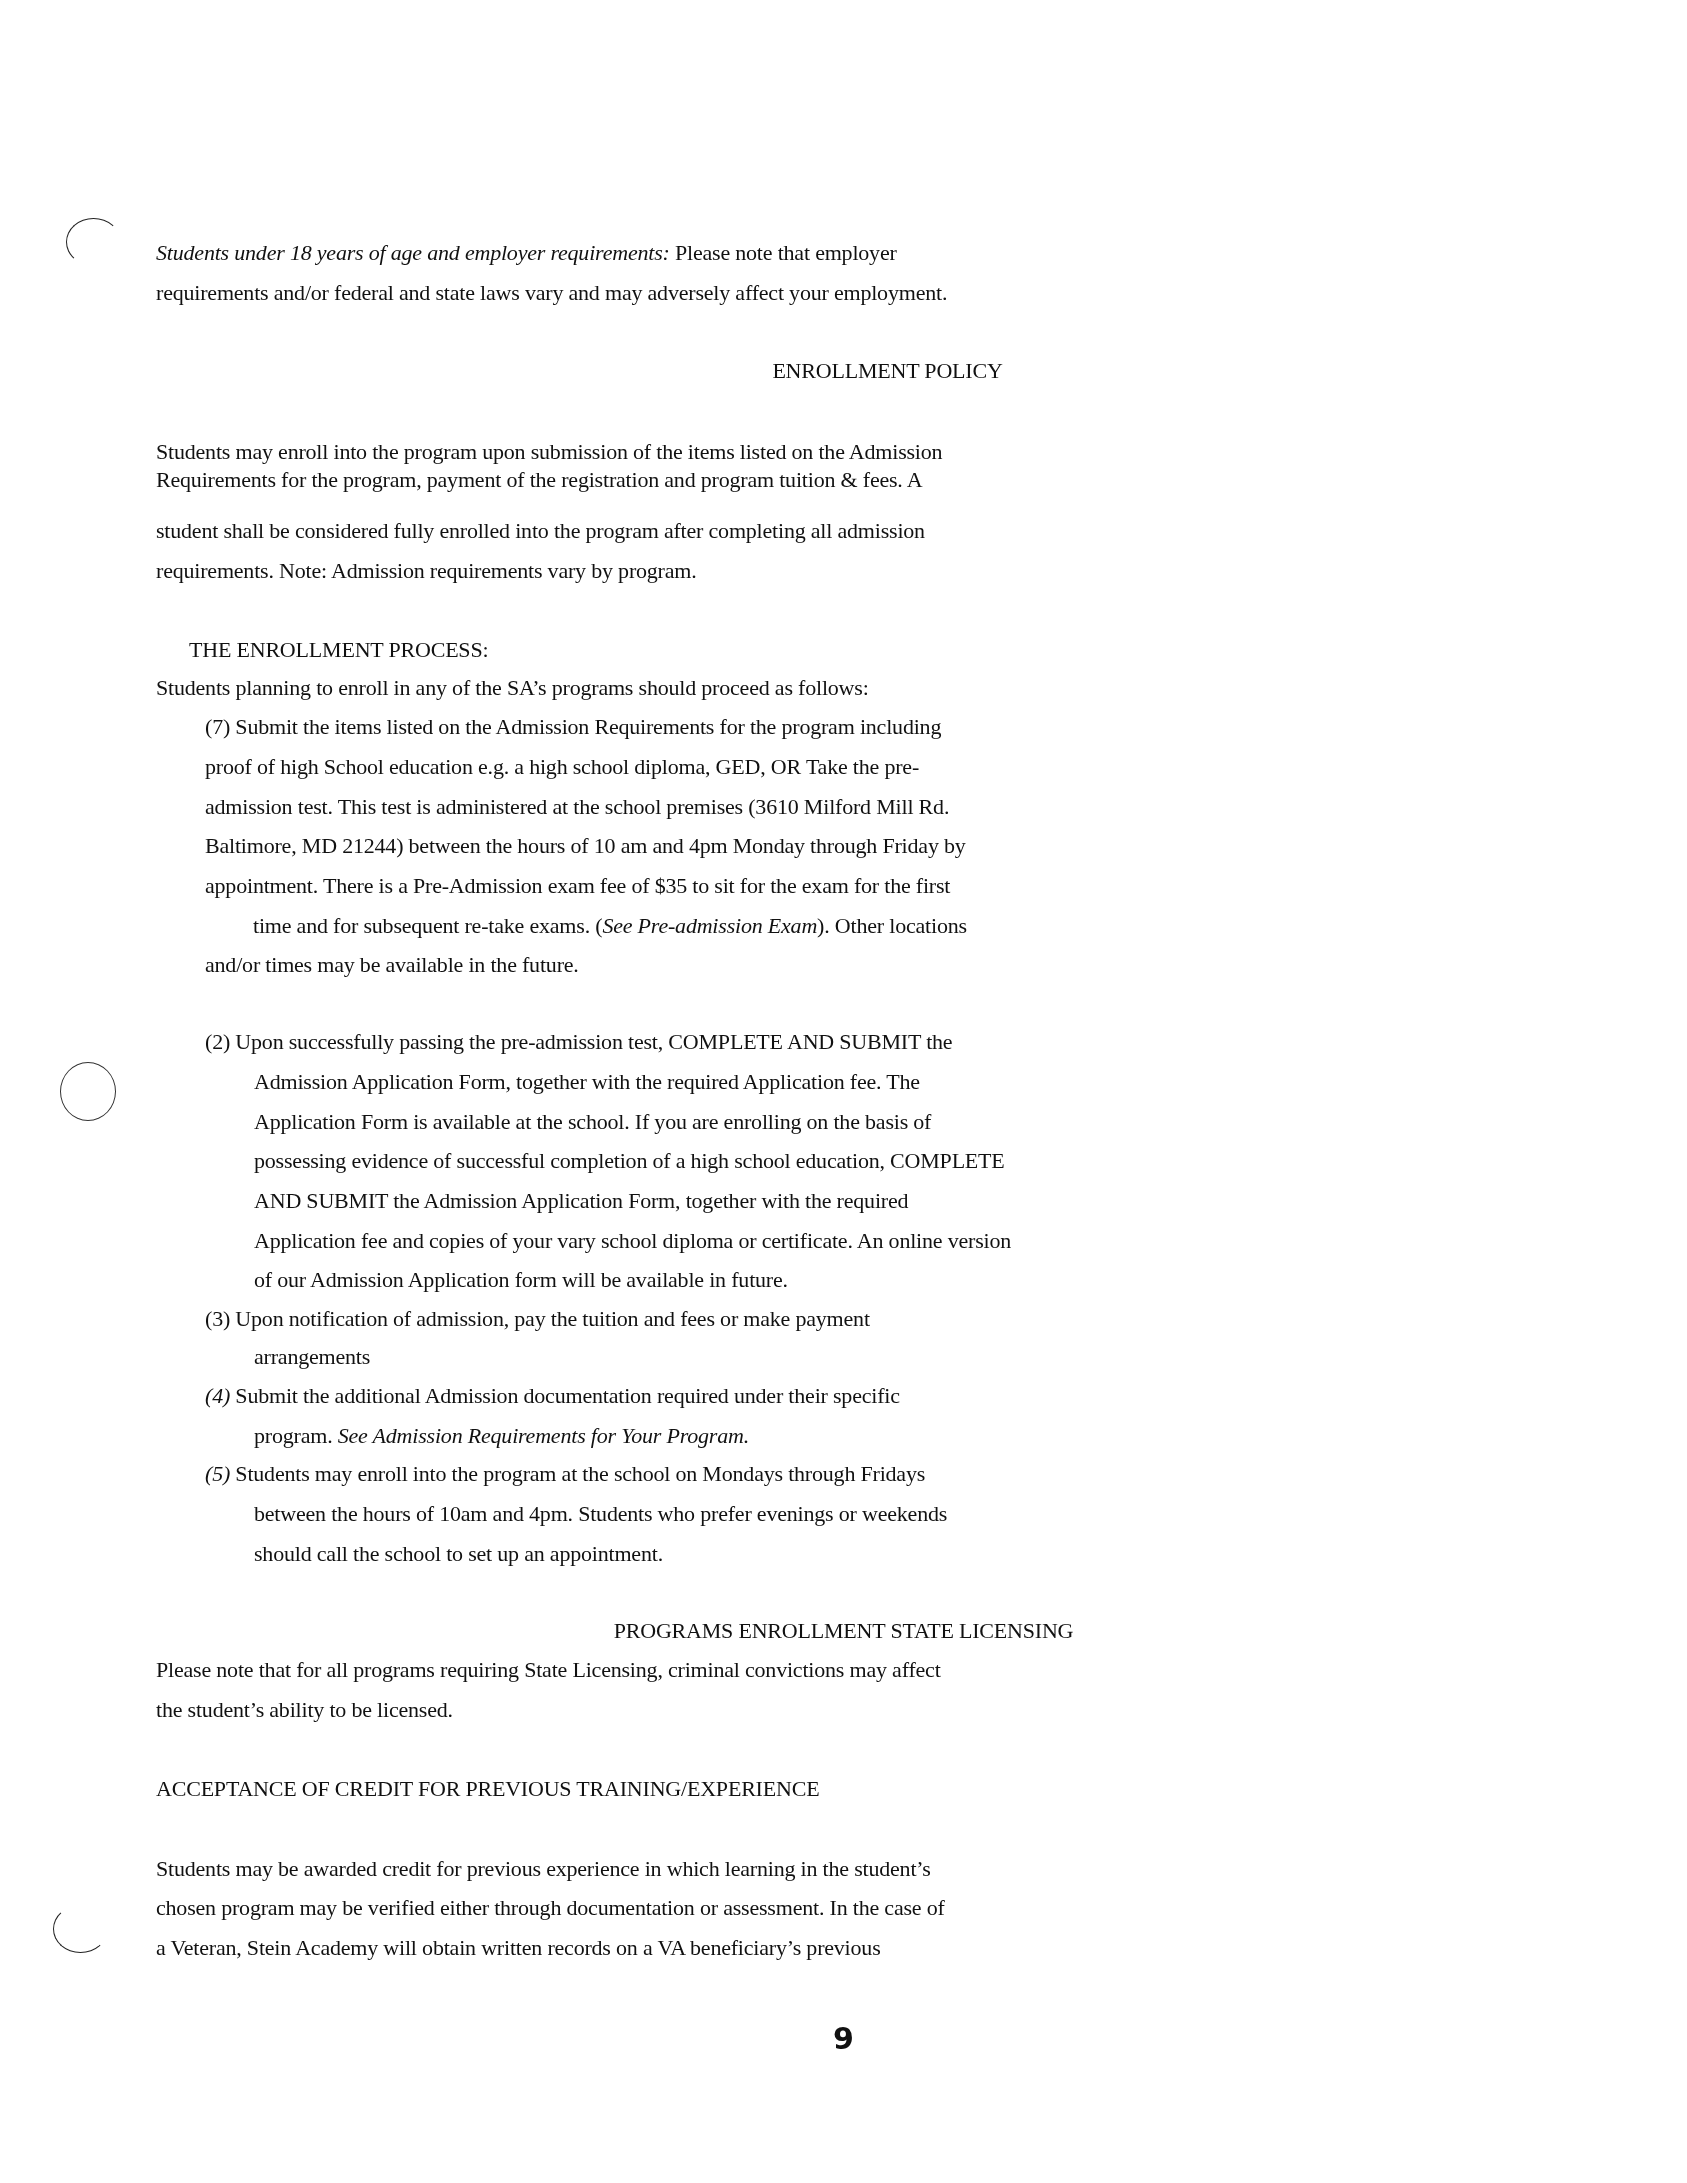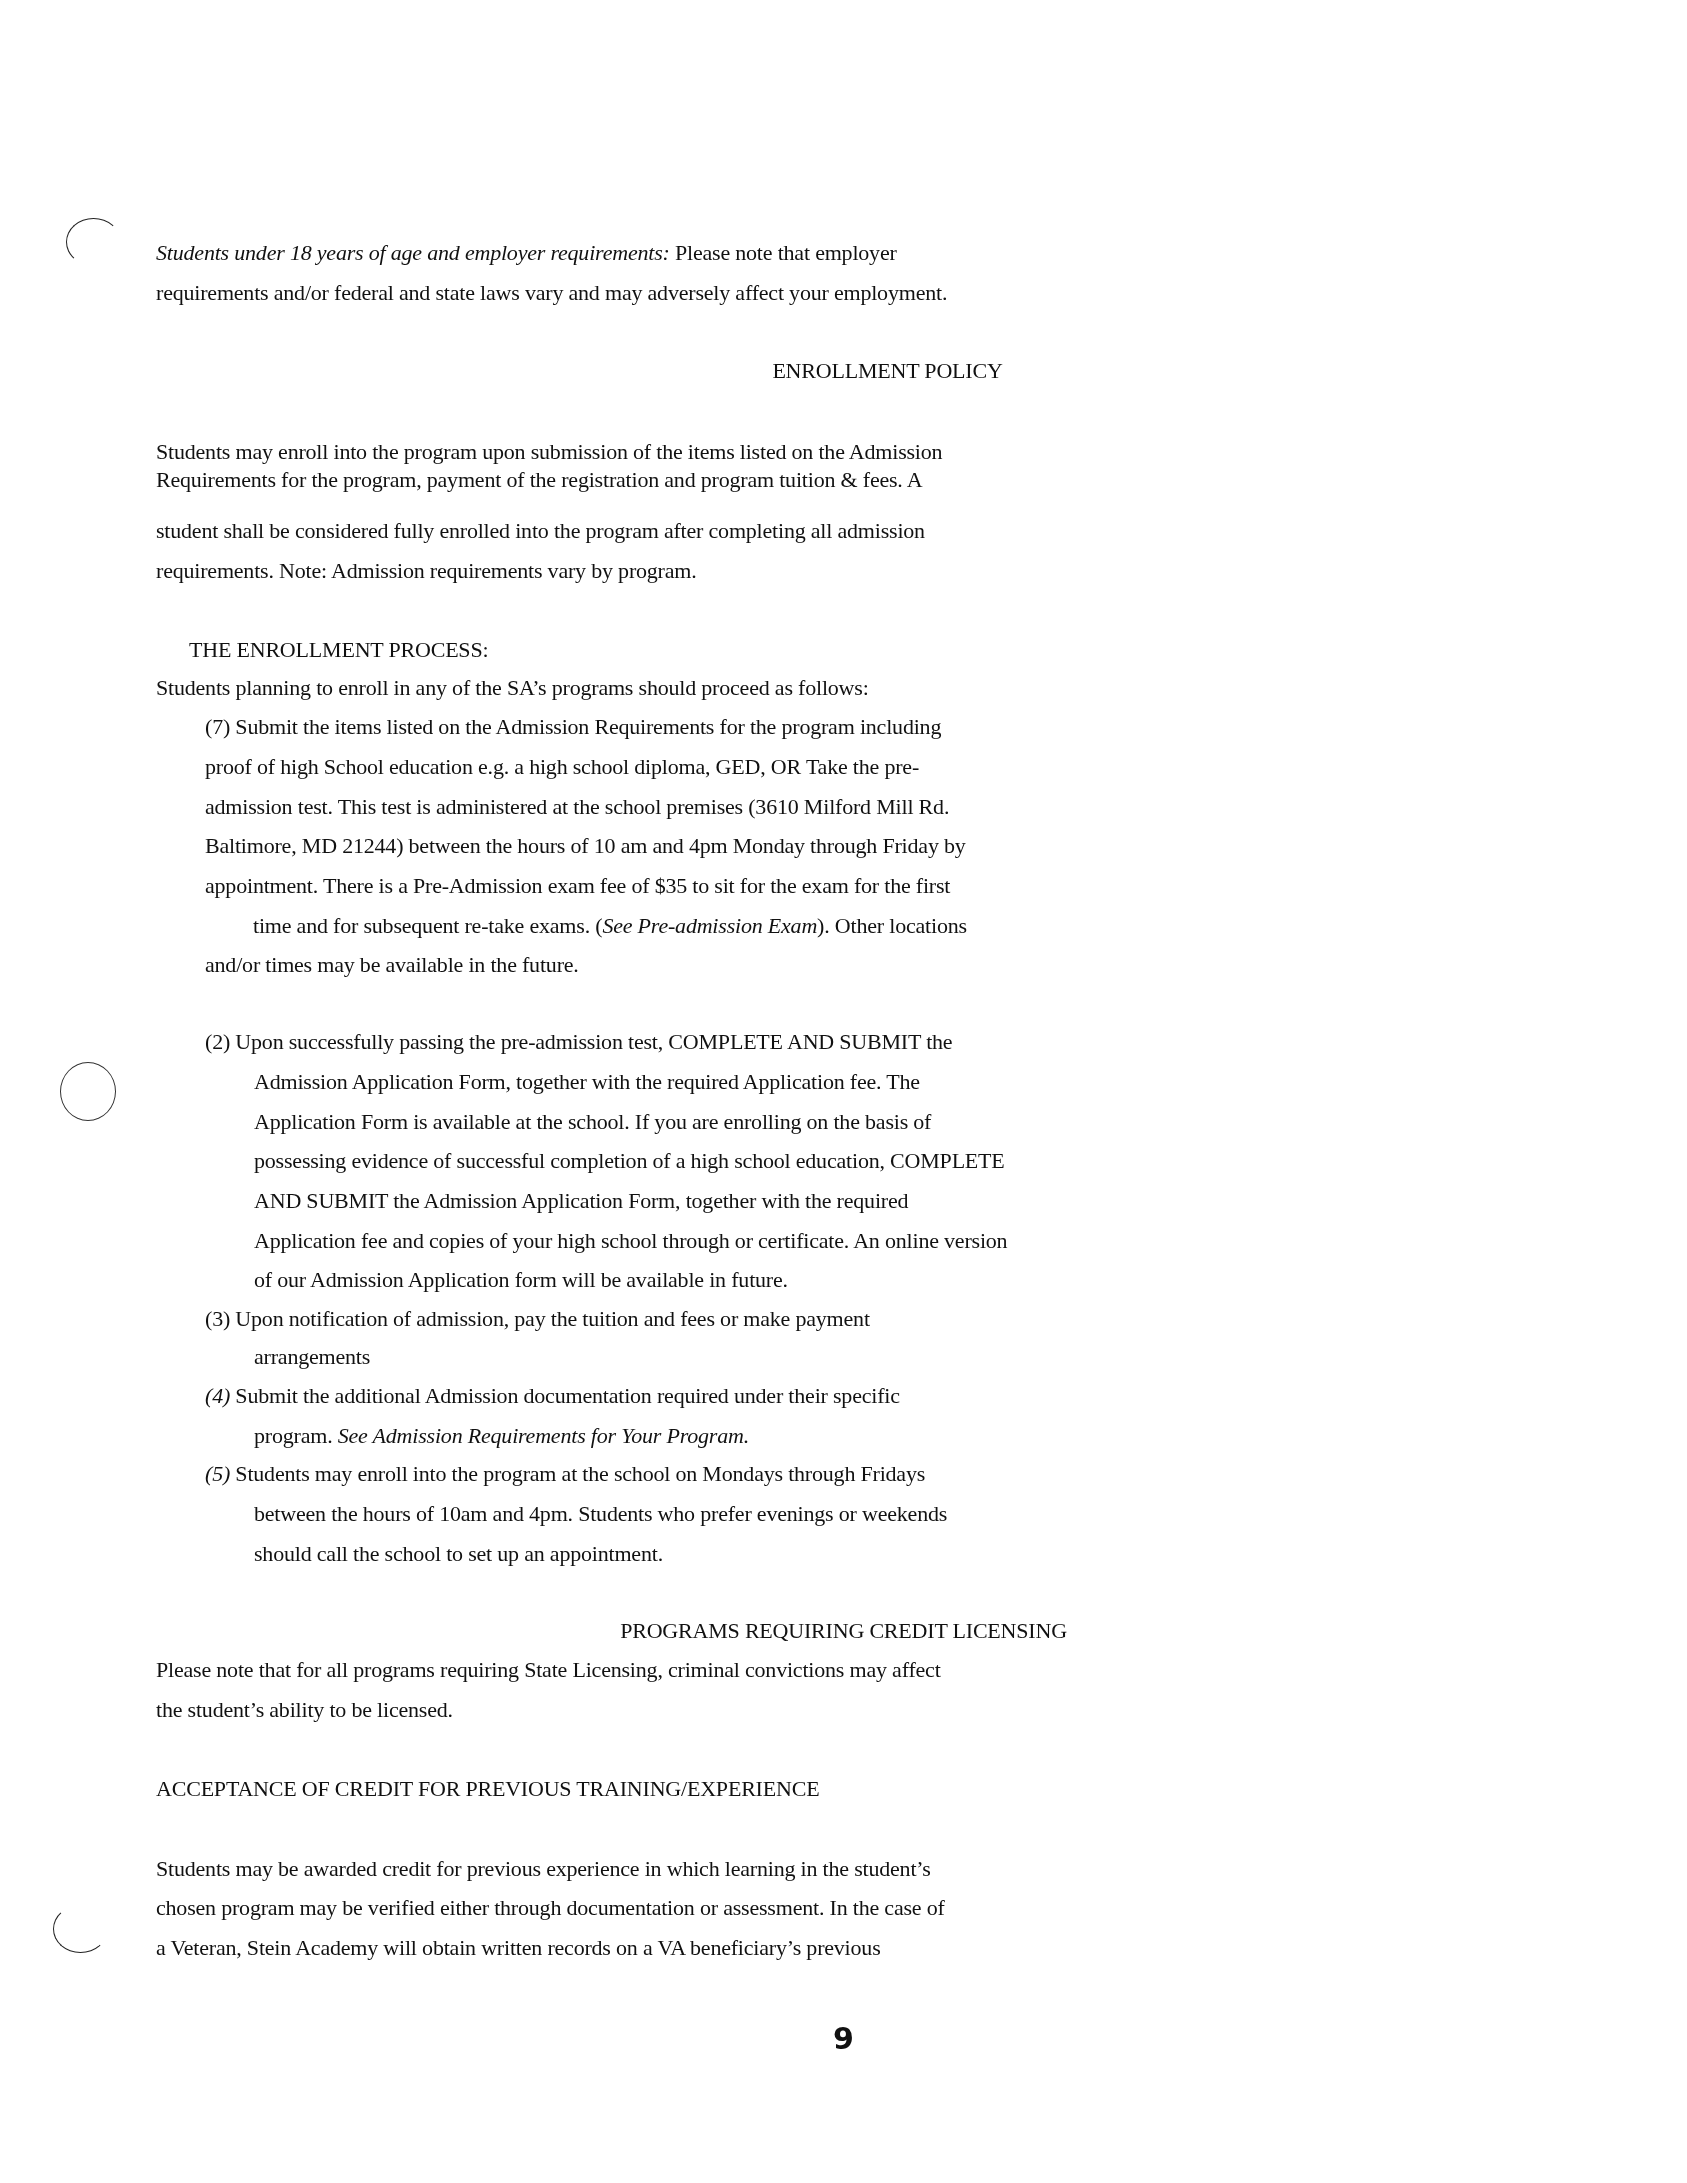--- a/index.html
+++ b/index.html
@@ -47,40 +47,40 @@
   <div class="line ind1" style="top:906px;margin-left:48px;">
     <span>time and for subsequent re-take exams. (</span><span class="it">See Pre-admission Exam</span><span>). Other locations</span>
   </div>
   <div class="line ind1" style="top:945px;">and/or times may be available in the future.</div>
 
   <div class="line ind1" style="top:1022px;">(2) Upon successfully passing the pre-admission test, COMPLETE AND SUBMIT the</div>
   <div class="line ind2" style="top:1062px;">Admission Application Form, together with the required Application fee. The</div>
   <div class="line ind2" style="top:1102px;">Application Form is available at the school. If you are enrolling on the basis of</div>
   <div class="line ind2" style="top:1141px;">possessing evidence of successful completion of a high school education, COMPLETE</div>
   <div class="line ind2" style="top:1181px;">AND SUBMIT the Admission Application Form, together with the required</div>
-  <div class="line ind2" style="top:1221px;">Application fee and copies of your high school through or certificate. An online version</div>
+  <div class="line ind2" style="top:1221px;">Application fee and copies of your vary school diploma or certificate. An online version</div>
   <div class="line ind2" style="top:1260px;">of our Admission Application form will be available in future.</div>
 
   <div class="line ind1" style="top:1299px;">(3) Upon notification of admission, pay the tuition and fees or make payment</div>
   <div class="line ind2" style="top:1337px;">arrangements</div>
 
   <div class="line ind1" style="top:1376px;">
     <span class="it">(4)</span><span> Submit the additional Admission documentation required under their  specific</span>
   </div>
   <div class="line ind2" style="top:1416px;">
     <span>program. </span><span class="it">See Admission Requirements for Your Program.</span>
   </div>
 
   <div class="line ind1" style="top:1454px;">
     <span class="it">(5)</span><span> Students may enroll into the program at the school on Mondays through Fridays</span>
   </div>
   <div class="line ind2" style="top:1494px;">between the hours of 10am and 4pm. Students who prefer evenings or weekends</div>
   <div class="line ind2" style="top:1534px;">should call the school to set up an appointment.</div>
 
-  <div class="line center" style="top:1611px;">PROGRAMS REQUIRING CREDIT LICENSING</div>
+  <div class="line center" style="top:1611px;">PROGRAMS ENROLLMENT STATE LICENSING</div>
   <div class="line" style="top:1650px;">Please note that for all programs requiring State Licensing, criminal convictions may affect</div>
   <div class="line" style="top:1690px;">the student’s ability to be licensed.</div>
 
   <div class="line" style="top:1769px;">ACCEPTANCE OF CREDIT FOR PREVIOUS TRAINING/EXPERIENCE</div>
   <div class="line" style="top:1849px;">Students may be awarded credit for previous experience in which learning in the student’s</div>
   <div class="line" style="top:1888px;">chosen program may be verified either through documentation or assessment. In the case of</div>
   <div class="line" style="top:1928px;">a Veteran, Stein Academy will obtain written records on a VA beneficiary’s previous</div>
 
   <div class="pagenum">9</div>
 </div>

